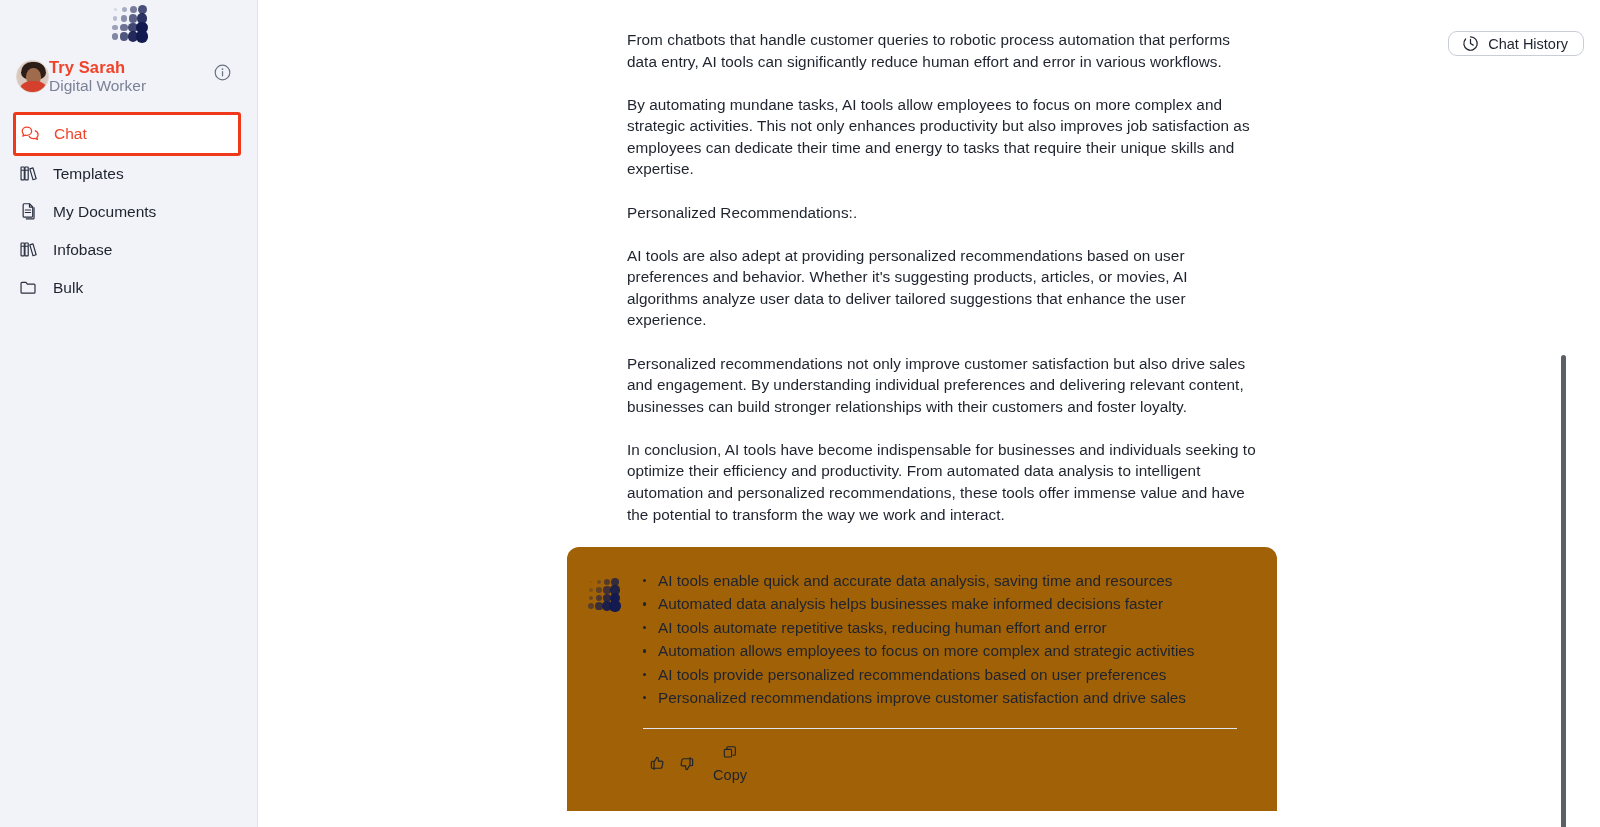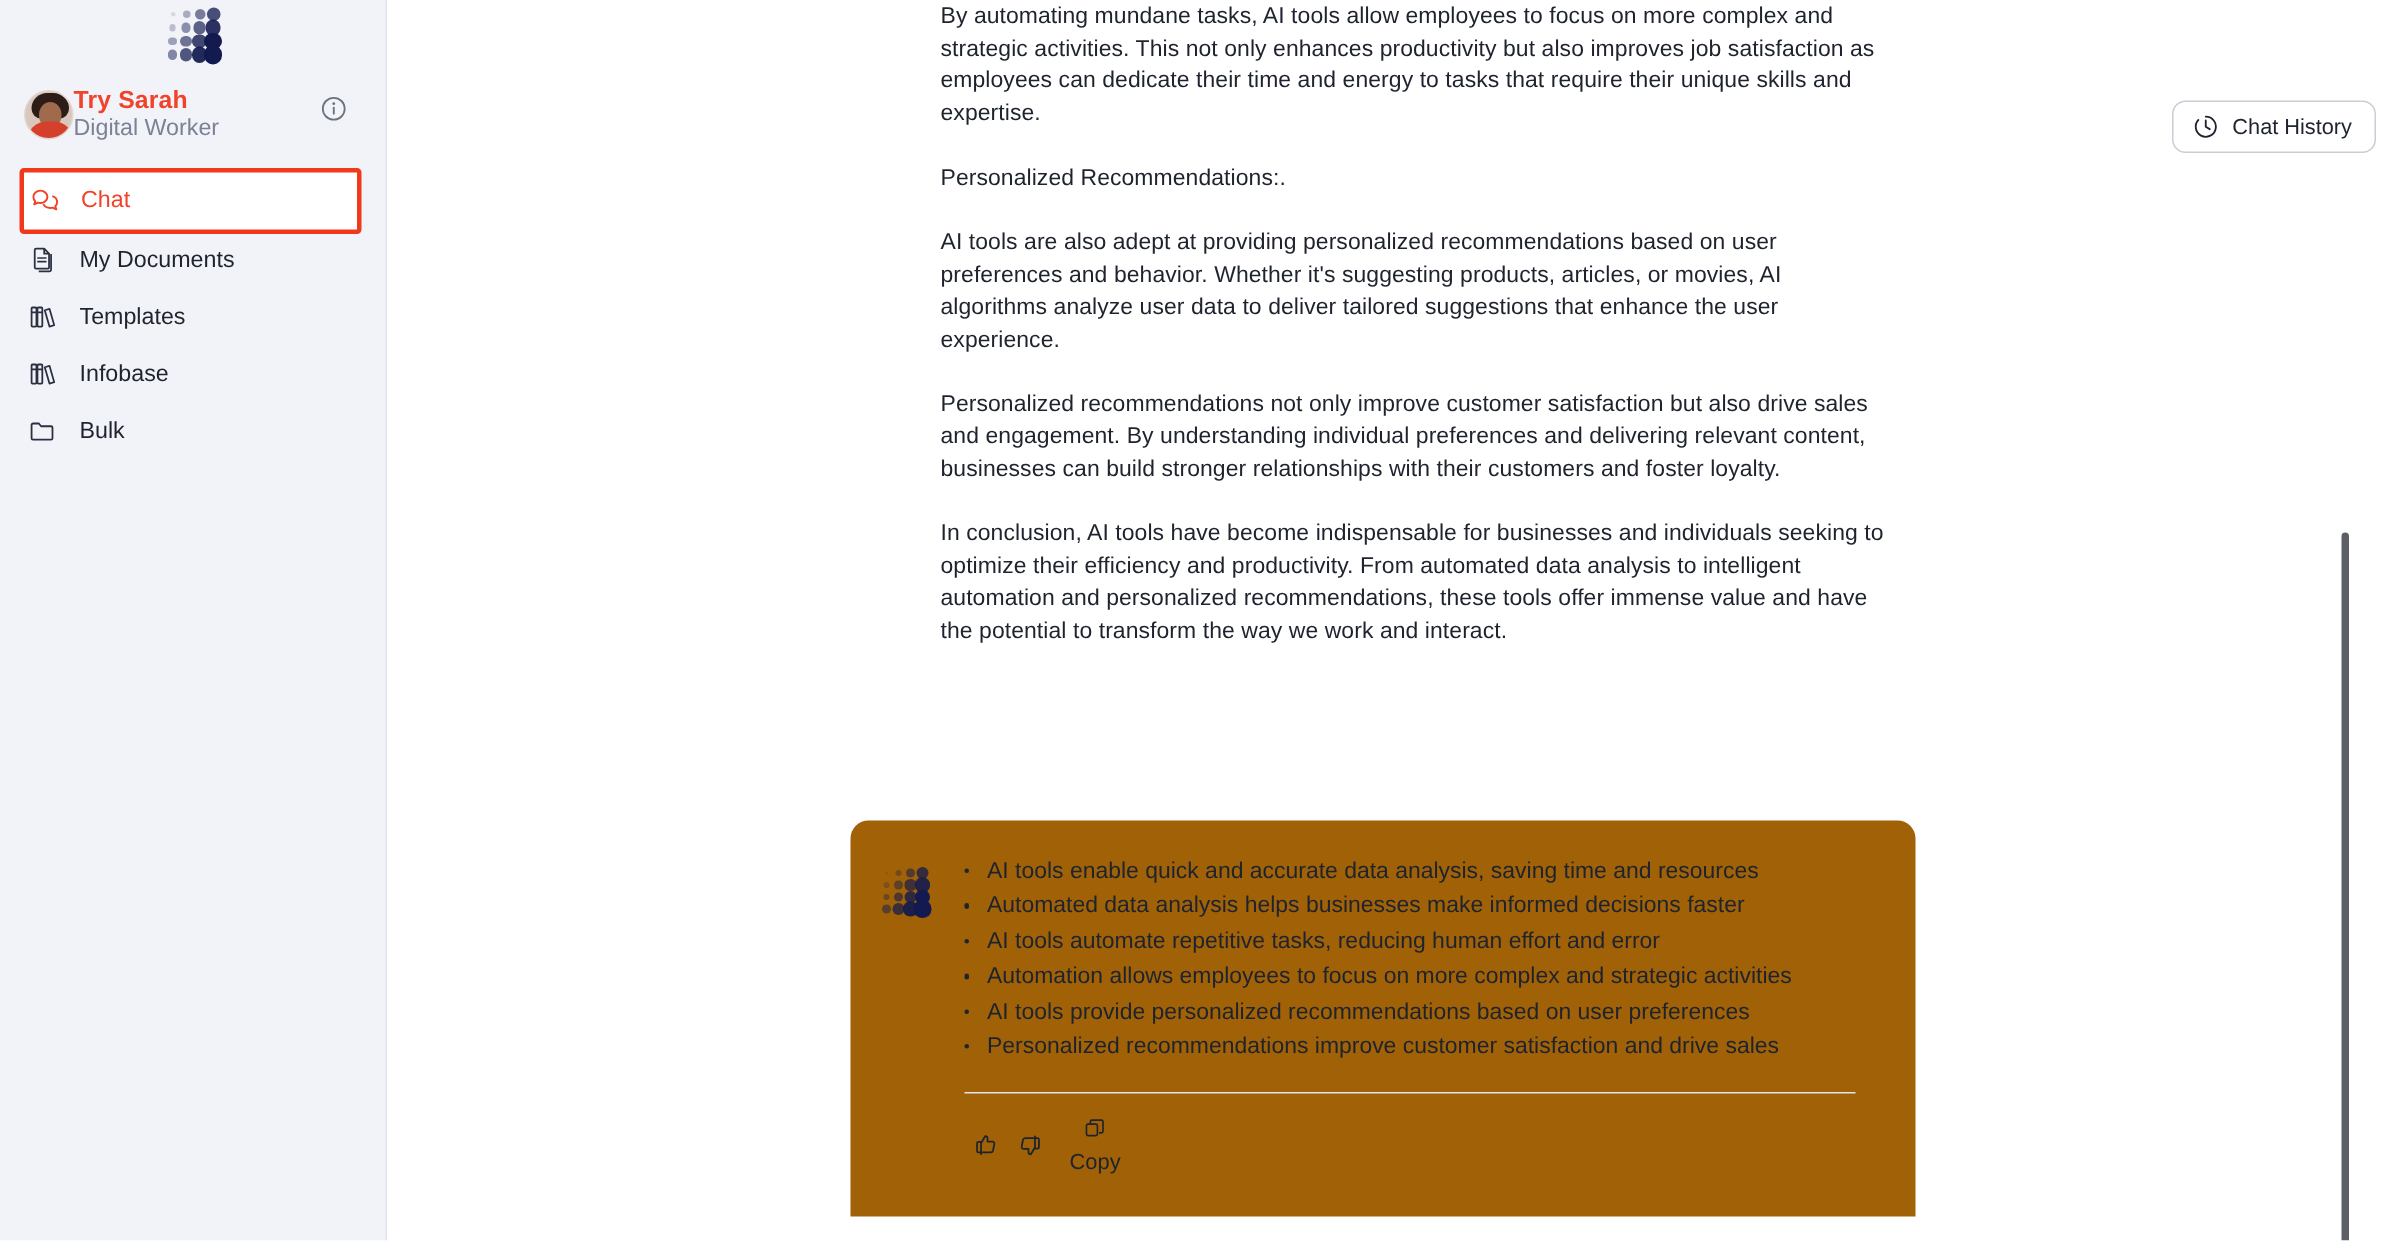--- a/index.html
+++ b/index.html
@@ -148,27 +148,26 @@
   .chat-history-btn {
     position: absolute;
     top: 31px;
     right: 16px;
     display: flex;
     align-items: center;
     gap: 9px;
     border: 1px solid #c9cdd6;
     border-radius: 9px;
     background: #fff;
-    height: 35px;
+    height: 25px;
     padding: 0 15px 0 13px;
     font-size: 14.5px;
     color: #1e232e;
     cursor: pointer;
     font-family: "Liberation Sans", sans-serif;
-    margin-top: 36px;
   }
 
   .convo {
     position: absolute;
     left: 369px;
     top: 0;
     width: 1045px;
     height: 827px;
   }
 
@@ -317,39 +316,39 @@
             <path d="M3.4 8.6c0-2.4 2.2-4.3 4.9-4.3s4.9 1.9 4.9 4.3-2.2 4.3-4.9 4.3c-.6 0-1.2-.1-1.7-.3l-2.6 1.2.7-2.1c-.8-.8-1.3-1.8-1.3-3.1z" fill="none" stroke="#f0432a" stroke-width="1.35" stroke-linejoin="round"></path>
             <path d="M10.4 13.7c.8 1.6 2.6 2.7 4.7 2.7.6 0 1.2-.1 1.7-.3l2.6 1.2-.7-2.1c.8-.8 1.3-1.8 1.3-3 0-1.9-1.4-3.5-3.4-4.1" fill="none" stroke="#f0432a" stroke-width="1.35" stroke-linejoin="round"></path>
           </svg>
         </span>
         <span class="nav-label">Chat</span>
       </div>
 
       <div class="nav-item">
         <span class="nav-ico">
           <svg width="21" height="21" viewBox="0 0 22 22">
+            <rect x="3.2" y="4.2" width="3.4" height="13.4" rx=".6" fill="none" stroke="#2b3040" stroke-width="1.25"></rect>
+            <rect x="7.3" y="4.2" width="3.4" height="13.4" rx=".6" fill="none" stroke="#2b3040" stroke-width="1.25"></rect>
+            <path d="M12.4 6.1l3.3-1 3.3 11.4-3.3 1z" fill="none" stroke="#2b3040" stroke-width="1.25" stroke-linejoin="round"></path>
+            <path d="M3.2 7.6h3.4M7.3 7.6h3.4" stroke="#2b3040" stroke-width="1.1"></path>
+          </svg>
+        </span>
+        <span class="nav-label">Templates</span>
+      </div>
+
+      <div class="nav-item">
+        <span class="nav-ico">
+          <svg width="21" height="21" viewBox="0 0 22 22">
             <path d="M6.4 2.9h5.6l3.4 3.4v9.6a1 1 0 0 1-1 1H6.4a1 1 0 0 1-1-1V3.9a1 1 0 0 1 1-1z" fill="none" stroke="#2b3040" stroke-width="1.25" stroke-linejoin="round"></path>
             <path d="M12 2.9v3.5h3.4" fill="none" stroke="#2b3040" stroke-width="1.25" stroke-linejoin="round"></path>
             <path d="M7.6 9.4h5.6M7.6 12h5.6" stroke="#2b3040" stroke-width="1.15" stroke-linecap="round"></path>
             <path d="M16.8 6.6v11.1a1 1 0 0 1-1 1H8.2" fill="none" stroke="#2b3040" stroke-width="1.25" stroke-linejoin="round"></path>
           </svg>
         </span>
         <span class="nav-label">My Documents</span>
-      </div>
-
-      <div class="nav-item">
-        <span class="nav-ico">
-          <svg width="21" height="21" viewBox="0 0 22 22">
-            <rect x="3.2" y="4.2" width="3.4" height="13.4" rx=".6" fill="none" stroke="#2b3040" stroke-width="1.25"></rect>
-            <rect x="7.3" y="4.2" width="3.4" height="13.4" rx=".6" fill="none" stroke="#2b3040" stroke-width="1.25"></rect>
-            <path d="M12.4 6.1l3.3-1 3.3 11.4-3.3 1z" fill="none" stroke="#2b3040" stroke-width="1.25" stroke-linejoin="round"></path>
-            <path d="M3.2 7.6h3.4M7.3 7.6h3.4" stroke="#2b3040" stroke-width="1.1"></path>
-          </svg>
-        </span>
-        <span class="nav-label">Templates</span>
       </div>
 
 
       <div class="nav-item">
         <span class="nav-ico">
           <svg width="21" height="21" viewBox="0 0 22 22">
             <rect x="3.2" y="4.2" width="3.4" height="13.4" rx=".6" fill="none" stroke="#2b3040" stroke-width="1.25"></rect>
             <rect x="7.3" y="4.2" width="3.4" height="13.4" rx=".6" fill="none" stroke="#2b3040" stroke-width="1.25"></rect>
             <path d="M12.4 6.1l3.3-1 3.3 11.4-3.3 1z" fill="none" stroke="#2b3040" stroke-width="1.25" stroke-linejoin="round"></path>
             <path d="M3.2 7.6h3.4M7.3 7.6h3.4" stroke="#2b3040" stroke-width="1.1"></path>
@@ -377,20 +376,21 @@
         <svg width="17" height="17" viewBox="0 0 18 18">
           <path d="M9 1.9a7.1 7.1 0 1 1-5.2 2.3" fill="none" stroke="#1e232e" stroke-width="1.3" stroke-linecap="round"></path>
           <path d="M9 4.6V9l2.8 1.7" fill="none" stroke="#1e232e" stroke-width="1.3" stroke-linecap="round" stroke-linejoin="round"></path>
         </svg>
       </span>
       <span>Chat History</span>
     </button>
 
     <div class="convo">
 
+      <p class="para first">From chatbots that handle customer queries to robotic process automation that performs data entry, AI tools can significantly reduce human effort and error in various workflows.</p>
       <p class="para">By automating mundane tasks, AI tools allow employees to focus on more complex and strategic activities. This not only enhances productivity but also improves job satisfaction as employees can dedicate their time and energy to tasks that require their unique skills and expertise.</p>
       <p class="para">Personalized Recommendations:.</p>
       <p class="para">AI tools are also adept at providing personalized recommendations based on user preferences and behavior. Whether it's suggesting products, articles, or movies, AI algorithms analyze user data to deliver tailored suggestions that enhance the user experience.</p>
       <p class="para">Personalized recommendations not only improve customer satisfaction but also drive sales and engagement. By understanding individual preferences and delivering relevant content, businesses can build stronger relationships with their customers and foster loyalty.</p>
       <p class="para">In conclusion, AI tools have become indispensable for businesses and individuals seeking to optimize their efficiency and productivity. From automated data analysis to intelligent automation and personalized recommendations, these tools offer immense value and have the potential to transform the way we work and interact.</p>
 
       <div class="answer-card">
         <div class="card-logo">
           <div class="dotgrid" id="logo-small" style="grid-template-columns: repeat(4, 8px); grid-template-rows: repeat(4, 8px);">
               <i style="width: 2.7px; height: 2.7px; opacity: 0.12; background: rgb(18, 26, 79);"></i>

